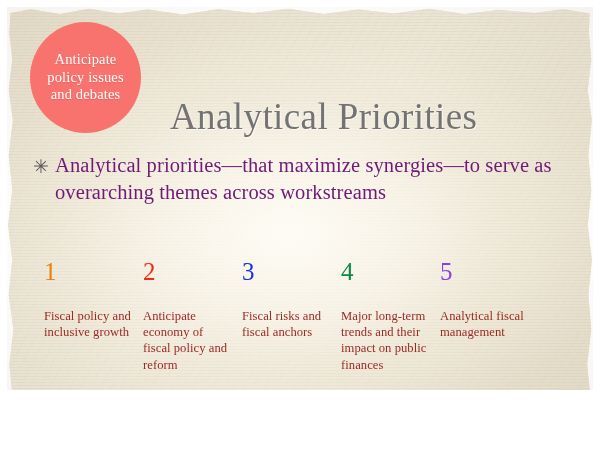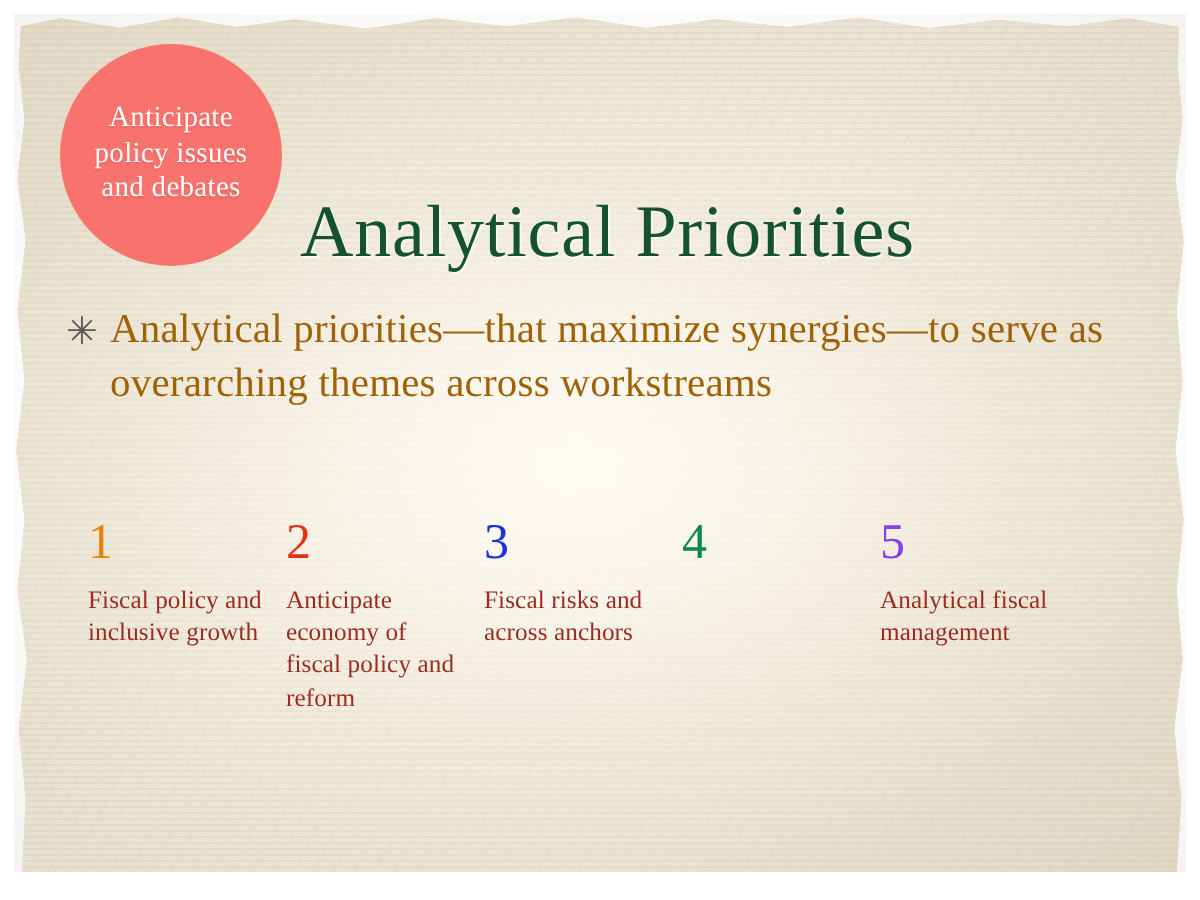--- a/index.html
+++ b/index.html
@@ -11,21 +11,21 @@
     width: 600px;
     height: 450px;
     overflow: hidden;
     font-family: "Liberation Serif", "DejaVu Serif", serif;
   }
 
   
   #slide {
     position: relative;
     width: 600px;
-    height: 436px;
+    height: 390px;
     background: #ffffff;
     overflow: hidden;
   }
 
   
   #paper {
     position: absolute;
     left: 7px;
     top: 7px;
     width: 586px;
@@ -86,25 +86,25 @@
     font-size: 14.5px;
     line-height: 17.5px;
     letter-spacing: 0.15px;
     padding: 0 6px;
     text-shadow: 0 1px 1px rgba(150,40,40,0.18);
   }
 
   
   #title {
     position: absolute;
-    left: 150px;
+    left: 170px;
     top: 96px;
     font-size: 37px;
     line-height: 42px;
-    color: #14532d;
+    color: #737373;
     letter-spacing: 0.4px;
     text-shadow: 1px 1px 0 rgba(255,255,255,0.65);
     z-index: 5;
     white-space: nowrap;
   }
 
   
   #bullet-row {
     position: absolute;
     left: 33px;
@@ -117,21 +117,21 @@
   #bullet-row .bullet-mark {
     color: #5A5A5A;
     font-size: 19px;
     line-height: 27px;
     width: 22px;
     flex: 0 0 22px;
     text-align: left;
     padding-top: 1px;
   }
   #bullet-row .bullet-text {
-    color: #a16207;
+    color: #701a75;
     font-size: 20.5px;
     line-height: 27px;
     letter-spacing: 0.1px;
     max-width: 520px;
   }
 
   
   #columns {
     position: absolute;
     left: 44px;
@@ -147,21 +147,21 @@
     padding-right: 9px;
   }
   #columns .col-number {
     font-size: 25px;
     line-height: 28px;
     height: 30px;
     font-weight: 400;
     letter-spacing: 0.2px;
   }
   #columns .col-text {
-    margin-top: 4px;
+    margin-top: 20px;
     color: #9C2A21;
     font-size: 12.6px;
     line-height: 16.2px;
     letter-spacing: 0.05px;
   }
 
   
   #vignette {
     position: absolute;
     left: 7px; top: 7px;
@@ -198,25 +198,26 @@
       <div class="col-text">Fiscal policy and inclusive growth</div>
     </div>
 
     <div class="col">
       <div class="col-number" style="color: rgb(238, 43, 24);">2</div>
       <div class="col-text">Anticipate economy of fiscal policy and reform</div>
     </div>
 
     <div class="col">
       <div class="col-number" style="color: rgb(27, 49, 224);">3</div>
-      <div class="col-text">Fiscal risks and across anchors</div>
+      <div class="col-text">Fiscal risks and fiscal anchors</div>
     </div>
 
     <div class="col">
       <div class="col-number" style="color: rgb(13, 138, 74);">4</div>
+      <div class="col-text">Major long-term trends and their impact on public finances</div>
     </div>
 
     <div class="col">
       <div class="col-number" style="color: rgb(138, 63, 232);">5</div>
       <div class="col-text">Analytical fiscal management</div>
     </div>
 
   </div>
 </div>
 

